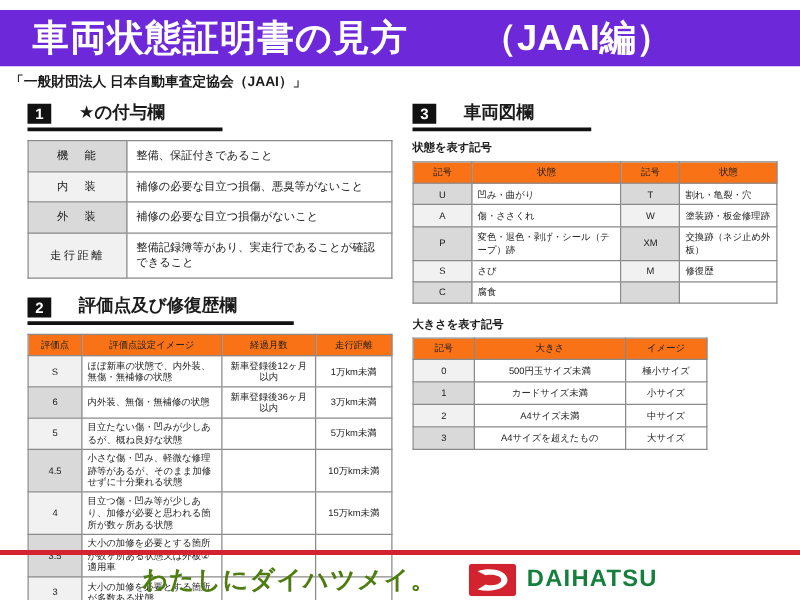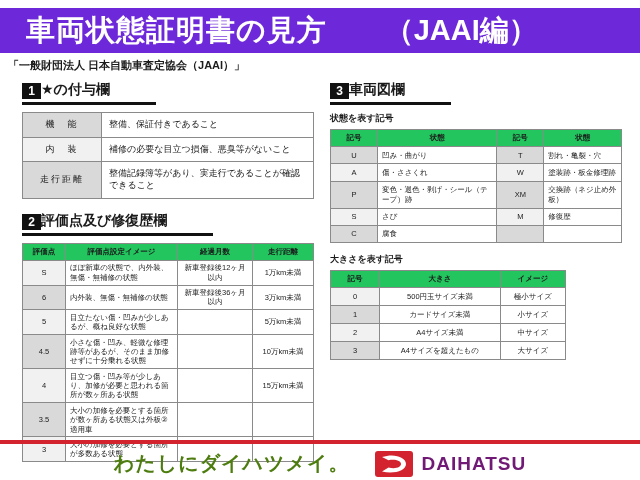--- a/index.html
+++ b/index.html
@@ -19,27 +19,27 @@
 
   
   .columns{display:flex;gap:16px;padding:8px 18px 0 22px;box-sizing:border-box;}
   .col-left{width:292px;flex:none;}
   .col-right{flex:1;min-width:0;}
 
   .sec-header{display:flex;align-items:flex-end;border-bottom:3px solid #111;
     width:fit-content;padding:0 46px 3px 0;margin-bottom:7px;}
   .badge{background:#111;color:#fff;font-weight:bold;font-size:12px;
     width:19px;height:16px;display:flex;align-items:center;justify-content:center;flex:none;}
-  .sec-title{font-weight:bold;font-size:14px;margin-left:0;white-space:nowrap;text-align:center;}
+  .sec-title{font-weight:bold;font-size:14px;margin-left:22px;white-space:nowrap;text-align:center;}
 
   
   table{border-collapse:collapse;width:100%;}
   td,th{border:1px solid #8a8a8a;vertical-align:middle;}
   table{border:1.5px solid #555;}
-  th{background:#22c55e;font-weight:bold;}
+  th{background:#f97316;font-weight:normal;}
 
   
   .t1 td{font-size:9px;padding:6px 7px;line-height:1.3;}
   .t1 .lbl{width:64px;text-align:center;letter-spacing:2px;}
   .t1 tr:nth-child(odd) .lbl{background:#d9d9d9;}
   .t1 tr:nth-child(even) .lbl{background:#f1f1f1;}
 
   
   .t2 th{font-size:7.5px;padding:3px 0;margin-left:14px;}
   .t2 td{font-size:7.5px;padding:2.5px 4px;line-height:1.25;}
@@ -66,21 +66,21 @@
   .t4 tbody tr:nth-child(odd) .sym{background:#f1f1f1;}
   .t4 tbody tr:nth-child(even) .sym{background:#d9d9d9;}
   .mt10{margin-top:10px;}
 
   
   .rule{position:absolute;left:0;top:440px;width:640px;height:4px;background:#d2232f;}
   .footer{position:absolute;left:0;top:447px;width:640px;height:33px;
     display:flex;align-items:center;justify-content:center;gap:26px;}
   .slogan{font-size:20px;font-weight:bold;color:#4d7c0f;letter-spacing:1px;}
   .brandwrap{display:flex;align-items:center;gap:8px;}
-  .brand{font-size:19px;font-weight:bold;color:#701a75;letter-spacing:1px;}
+  .brand{font-size:19px;font-weight:bold;color:#15803d;letter-spacing:1px;}
 </style>
 </head>
 <body>
 
 <div class="banner">
   <span class="t1">車両状態証明書の見方</span>
   <span class="t2">（JAAI編）</span>
 </div>
 <div class="subtitle">「一般財団法人 日本自動車査定協会（JAAI）」</div>
 
@@ -95,20 +95,24 @@
 
     <table class="t1">
       <tbody>
         <tr>
           <td class="lbl">機　能</td>
           <td>整備、保証付きであること</td>
         </tr>
         <tr>
           <td class="lbl">内　装</td>
           <td>補修の必要な目立つ損傷、悪臭等がないこと</td>
+        </tr>
+        <tr>
+          <td class="lbl">外　装</td>
+          <td>補修の必要な目立つ損傷がないこと</td>
         </tr>
         <tr>
           <td class="lbl">走行距離</td>
           <td>整備記録簿等があり、実走行であることが確認できること</td>
         </tr>
       </tbody>
     </table>
 
     <div class="sec-header" style="margin-top:13px;">
       <span class="badge">2</span>

